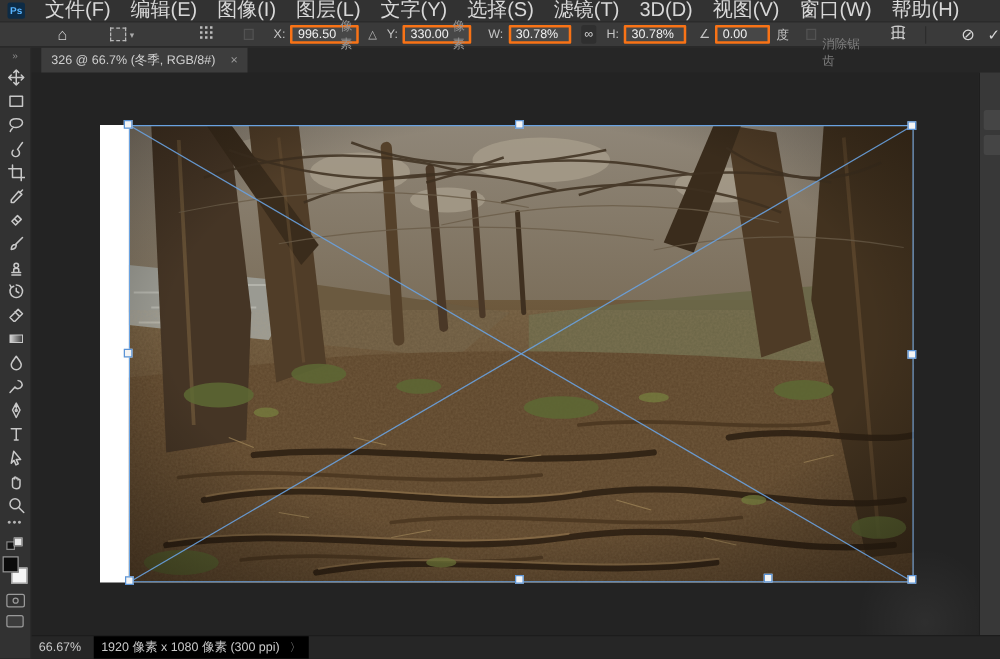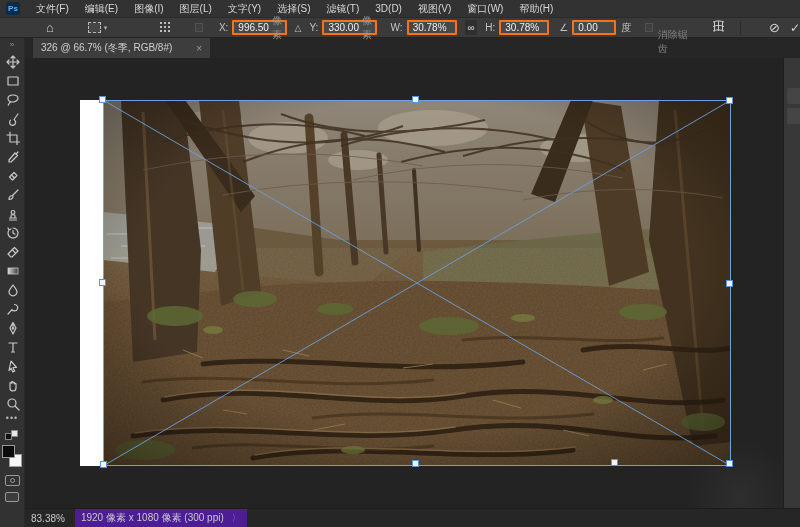--- a/index.html
+++ b/index.html
@@ -16,21 +16,21 @@
     position:absolute; left:0; top:0; width:800px; height:18px;
     background:#323232; display:flex; align-items:center;
     border-bottom:1px solid #2a2a2a; z-index:30;
   }
   .ps-logo {
     width:14px; height:13px; margin:0 8px 0 6px; border-radius:2px;
     background:#0d2b45; color:#57b4ff; font-size:8px; font-weight:bold;
     display:flex; align-items:center; justify-content:center; letter-spacing:0;
   }
   .menu-item {
-    padding:0 8px; font-size:10px; color:#d8d8d8; line-height:18px; cursor:default;
+    padding:0 8px; font-size:16px; color:#d8d8d8; line-height:18px; cursor:default;
   }
 
   
   .optionsbar {
     position:absolute; left:0; top:18px; width:800px; height:20px;
     background:#3a3a3a; display:flex; align-items:center;
     border-bottom:1px solid #242424; z-index:30; font-size:10px; color:#cfcfcf;
   }
   .opt-home { margin-left:46px; font-size:13px; color:#d0d0d0; line-height:18px; }
   .opt-preset {
@@ -86,21 +86,21 @@
   .qmask i { width:5px; height:5px; border:1px solid #9a9a9a; border-radius:50%; display:block;}
   .scrmode { width:14px; height:10px; border:1px solid #9a9a9a; border-radius:2px; margin:6px auto 0; background:#3c3c3c; cursor:pointer;}
 
   
   .tabbar {
     position:absolute; left:25px; top:38px; width:775px; height:20px;
     background:#262626; display:flex; align-items:flex-end; z-index:20;
   }
   .doc-tab {
     margin-left:8px; height:20px; background:#3d3d3d; color:#cfcfcf;
-    display:flex; align-items:center; padding:0 8px; font-size:10px; gap:24px; cursor:pointer;
+    display:flex; align-items:center; padding:0 8px; font-size:10px; gap:12px; cursor:pointer;
   }
   .doc-tab .close { color:#9a9a9a; font-size:10px; cursor:pointer; }
 
   
   .pasteboard {
     position:absolute; left:25px; top:58px; width:758px; height:450px;
     background:#232323; z-index:1; overflow:hidden;
   }
   .glow {
     position:absolute; left:660px; top:380px; width:110px; height:120px;
@@ -132,21 +132,21 @@
   .dock-btn.first { margin-top:30px; }
 
   
   .statusbar {
     position:absolute; left:25px; top:508px; width:775px; height:19px;
     background:#262626; border-top:1px solid #1c1c1c; z-index:20;
     display:flex; align-items:center; font-size:10px; color:#c9c9c9;
   }
   .zoomlvl { margin-left:6px; }
   .docinfo {
-    margin-left:10px; background:#4c1d95; height:19px; display:flex; align-items:center;
+    margin-left:10px; background:#000000; height:19px; display:flex; align-items:center;
     padding:0 6px; gap:8px; color:#c9c9c9;
   }
   .docinfo .chev { color:#8f8f8f; font-size:9px; }
 </style>
 </head>
 <body>
 
 <div id="app">
 
   <div class="menubar">
@@ -510,20 +510,20 @@
         </div>
     </div>
   </div>
 
   <div class="dock">
     <div class="dock-btn first"></div>
     <div class="dock-btn"></div>
   </div>
 
   <div class="statusbar">
-    <span class="zoomlvl">83.38%</span>
+    <span class="zoomlvl">66.67%</span>
     <span class="docinfo">
       <span>1920 像素 x 1080 像素 (300 ppi)</span>
       <span class="chev">〉</span>
     </span>
   </div>
 
 </div>
 
 </body></html>

